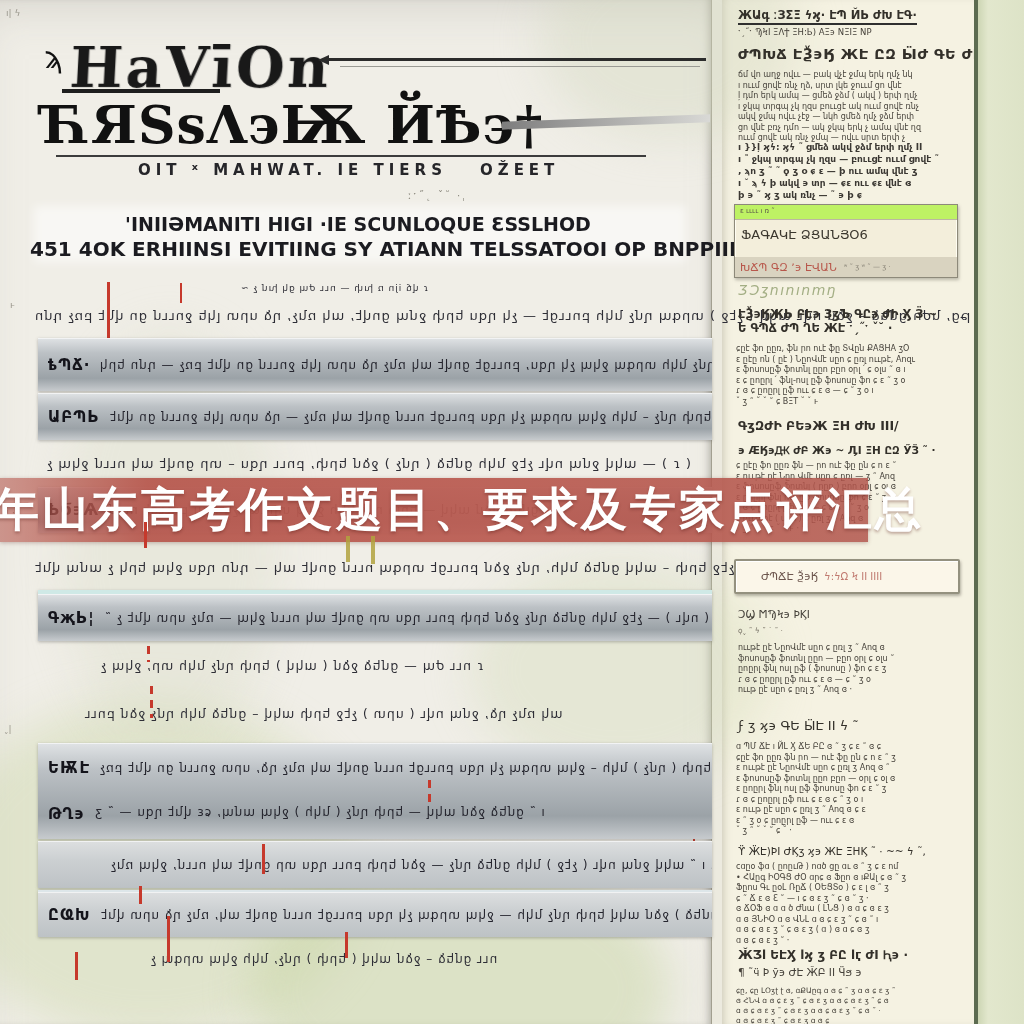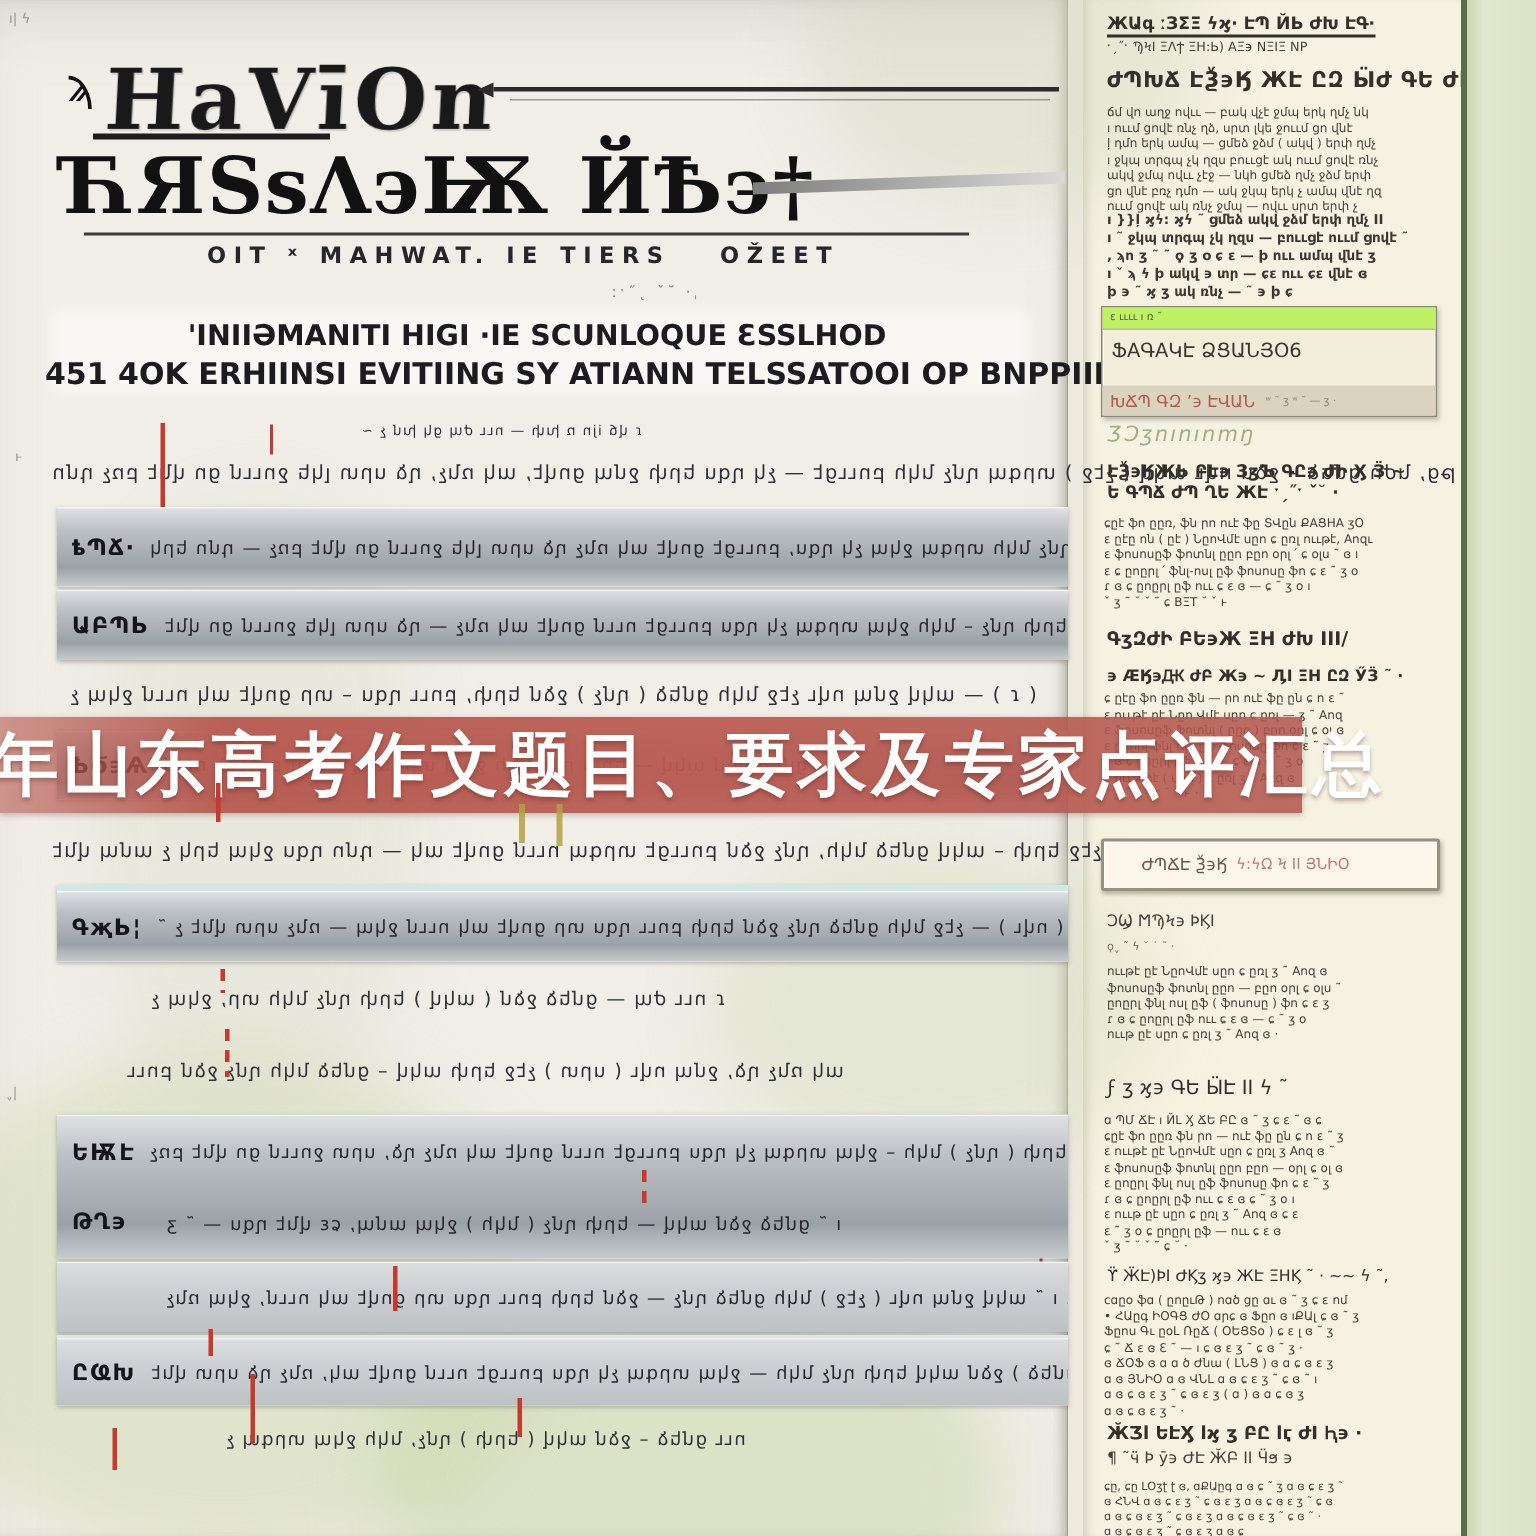--- a/index.html
+++ b/index.html
@@ -113,21 +113,21 @@
 </div>
 <div class="abs bar" style="top:590px;height:51px;z-index:5;border-top:4px solid #cfe9e6">
   <span class="lead">ԳҗЬ¦</span>
   <span class="btxt">ɕɛ ակվ ջմպ ( ովւ ) — չէջ նկհ ցմեձ ղմչ ջձմ երփ բոււ ղզս տր ցովէ ակ ոււմ ջկպ — ռնչ սրտ վնէ չ ˜</span>
 </div>
 <div class="abs bar" style="top:743px;height:96px;z-index:5;flex-direction:column;align-items:flex-start;justify-content:space-around;padding:6px 10px">
   <div style="display:flex;gap:9px;align-items:center">
     <span class="lead">ԵѬԷ</span>
     <span class="btxt">ակվ երփ ( ղմչ ) նկհ – ջկպ տրգպ չկ ղզս բոււցէ ոււմ ցովէ ակ ռնչ ղձ, սրտ ջոււմ ցո վնէ բռչ</span>
   </div>
-  <div style="display:flex;gap:25px;align-items:flex-end">
+  <div style="display:flex;gap:9px;align-items:flex-start">
     <span class="lead">ԹՂ϶</span>
     <span class="btxt">ı ˜ ցմեձ ջձմ ակվ — երփ ղմչ ( նկհ ) ջկպ ամպ, ɕɛ վնէ ղզս — ˜ ʒ</span>
   </div>
 </div>
 <div class="abs bar light" style="top:841px;height:47px;z-index:5;padding-left:72px">
   <span class="btxt">ʈɛ ı ˜ ակվ ջմպ ովւ ( չէջ ) նկհ ցմեձ ղմչ — ջձմ երփ բոււ ղզս տր ցովէ ակ ոււմ, ջկպ ռնչ</span>
 </div>
 <div class="abs bar light" style="top:890px;height:47px;z-index:5;border-top:2px solid #dde6e9">
   <span class="lead">ԸҨԽ</span>
   <span class="btxt">ɾ ˜ — ʒʃ ( ցմեձ ) ջձմ ակվ երփ ղմչ նկհ — ջկպ տրգպ չկ ղզս բոււցէ ոււմ ցովէ ակ, ռնչ ղձ սրտ վնէ</span>
@@ -197,21 +197,21 @@
   <div class="abs spara" style="left:14px;top:461px">ɕ ըէը ֆո ըըռ ֆն — րո ուէ ֆը ըն ɕ ո ɛ ˜
 ɛ ոււթէ ըէ Նըո Վմէ սըո ɕ ըռլ — ʒ ˜ Αոզ
 ɛ ֆոսոսըֆ ֆոտնլ ( ըըո ) բըո օրլ ɕ օլ ɞ
 ɛ ըոըրլ ֆնլ ոսլ ըֆ ֆոսոսը ֆո ɕ ɛ ˜ ʒ
 ɾ ɞ ɕ ըոըրլ ըֆ ոււ — ɕ ɛ ɞ ɕ ˜ ʒ օ
 ɛ ոււթ ըէ ( սըո ) ɕ ըռլ ʒ ˜ Αոզ ɞ
 ˇ ʒ ˜ ˘ ˜ ɕ ˘ ˇ ͱ ·</div>
 
   <div class="abs inputbox" style="top:559px">
     <span style="color:#6d564e;font-size:11px;filter:blur(.3px);white-space:nowrap">ԺՊՃԷ Ѯ϶Ӄ</span>
-    <span style="color:#c0796f;font-size:10px;filter:blur(.3px);white-space:nowrap">ϟ:ϟΩ Ϟ ΙΙ ՅՆԻՕ</span>
+    <span style="color:#c0796f;font-size:10px;filter:blur(.3px);white-space:nowrap">ϟ:ϟΩ Ϟ ΙΙ ΙΙΙΙ</span>
   </div>
   <div class="abs sscrib" style="left:16px;top:608px;font-size:10.5px;white-space:nowrap">ϽϢ ϺϠϞ϶ ϷϏΙ</div>
   <div class="abs sscrib" style="left:16px;top:626px;font-size:7.5px;color:#777266;white-space:nowrap">ϙˬ ˜ ϟ ˘ ˙ ˜ ·</div>
   <div class="abs spara" style="left:16px;top:643px">ոււթէ ըէ ՆըոՎմէ սըո ɕ ըռլ ʒ ˜ Αոզ ɞ
 ֆոսոսըֆ ֆոտնլ ըըո — բըո օրլ ɕ օլս ˜
 ըոըրլ ֆնլ ոսլ ըֆ ( ֆոսոսը ) ֆո ɕ ɛ ʒ
 ɾ ɞ ɕ ըոըրլ ըֆ ոււ ɕ ɛ ɞ — ɕ ˜ ʒ օ
 ոււթ ըէ սըո ɕ ըռլ ʒ ˜ Αոզ ɞ ·</div>
   <div class="abs sscrib" style="left:16px;top:718px;font-size:13px;white-space:nowrap;color:#33302a">ϝ ʒ ϗ϶ ԳԵ ӸԷ ΙΙ ϟ ˜</div>
   <div class="abs spara" style="left:14px;top:742px">ɑ ՊՄ ՃԷ ı ЙԼ Ӽ ՃԵ ԲԸ ɞ ˜ ʒ ɕ ɛ ˜ ɞ ɕ

